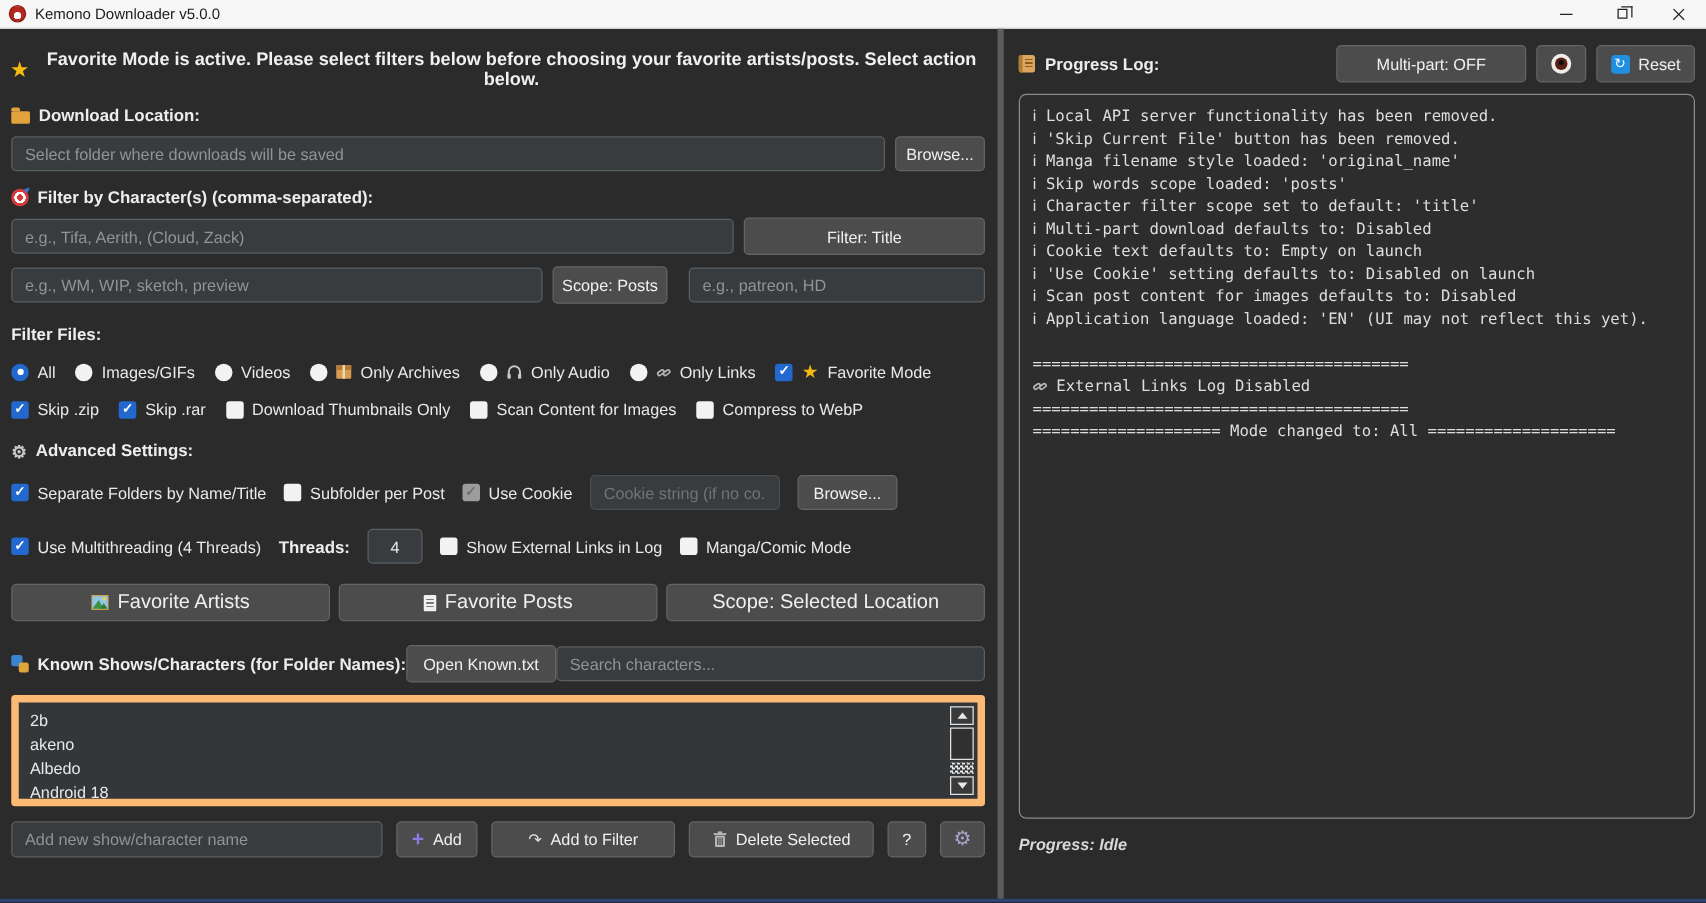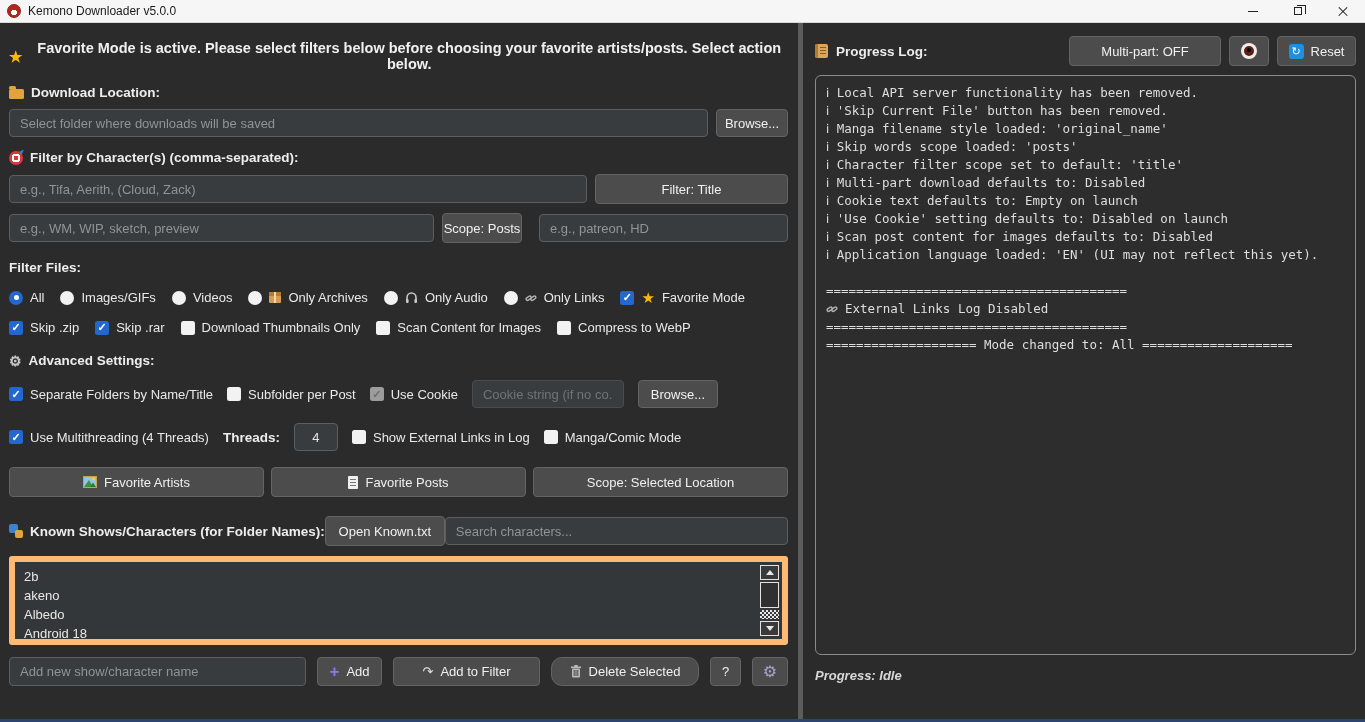--- a/index.html
+++ b/index.html
@@ -92,21 +92,21 @@
     display:flex; align-items:center; justify-content:center; line-height:1; }
   .ic-plus { color:#8a7ae8; font-size:17px; font-weight:bold; line-height:1; }
   .ic-curve { color:#e0e0e0; font-size:13px; line-height:1; }
   .ic-q { font-size:13px; }
 
   
   .notice { margin-top:17px; text-align:center; font-size:14.5px; font-weight:bold; color:#f0f0f0;
     display:flex; justify-content:center; align-items:center; gap:8px; }
   .loc-row { margin-top:9px; gap:8px; }
   .opts-row { margin-top:15px; gap:16px; flex-wrap:nowrap; }
-  .bigbtn { flex:1; height:30px; font-size:13px; }
+  .bigbtn { flex:1; height:30px; font-size:16px; }
   .list-box { margin-top:10px; position:relative; height:89px; background:#343739; border:6px solid #fdba74;
     border-radius:3px; padding:5px 9px; overflow:hidden; }
   .list-item { font-size:13px; color:#e8e8e8; line-height:19px; }
   .vscroll { position:absolute; right:3px; top:3px; bottom:3px; width:19px; display:flex; flex-direction:column; }
   .sb-btn { height:15px; background:#3a3a3a; border:1px solid #e2e2e2; display:flex; align-items:center; justify-content:center; }
   .tri-up { width:0; height:0; border-left:4px solid transparent; border-right:4px solid transparent; border-bottom:5px solid #e8e8e8; }
   .tri-dn { width:0; height:0; border-left:4px solid transparent; border-right:4px solid transparent; border-top:5px solid #e8e8e8; }
   .sb-thumb { height:26px; margin-top:2px; background:#303030; border:1px solid #e2e2e2; }
   .sb-track { flex:1; margin:2px 0; background:repeating-conic-gradient(#e8e8e8 0% 25%, #3a3a3a 0% 50%); background-size:4px 4px; }
 
@@ -164,21 +164,21 @@
         <span class="ic-target"></span>
         <span>Filter by Character(s) (comma-separated):</span>
       </div>
       <div class="row loc-row">
         <input class="inp" style="width: 578px;" placeholder="e.g., Tifa, Aerith, (Cloud, Zack)">
         <button class="btn" style="flex:1; height:30px;">Filter: Title</button>
       </div>
 
       <div class="row loc-row">
         <input class="inp" style="width: 425px;" placeholder="e.g., WM, WIP, sketch, preview">
-        <button class="btn" style="width:80px; height:30px;">Scope: Posts</button>
+        <button class="btn" style="width:92px; height:30px;">Scope: Posts</button>
         <input class="inp" style="flex: 1 1 0%; margin-left: 9px;" placeholder="e.g., patreon, HD">
       </div>
 
       <div class="sec-label" style="margin-top:17px;">
         <span>Filter Files:</span>
       </div>
 
       <div class="row opts-row">
         <label class="opt">
           <span class="rad on"></span>
@@ -334,21 +334,21 @@
       <div class="row" style="margin-top:12px; gap:11px;">
         <input class="inp" style="width: 297px; height: 29px;" placeholder="Add new show/character name">
         <button class="btn" style="width:65px; height:29px;">
           <span class="ic-plus">+</span>
           <span>Add</span>
         </button>
         <button class="btn" style="width:147px; height:29px;">
           <span class="ic-curve">↷</span>
           <span>Add to Filter</span>
         </button>
-        <button class="btn" style="width:148px; height:29px;border-radius:11px;">
+        <button class="btn" style="width:148px; height:29px;">
           <svg width="12" height="13" viewBox="0 0 12 13">
               <rect x="2" y="3.5" width="8" height="9" rx="1" fill="#b9b9b9"></rect>
               <rect x="1" y="1.5" width="10" height="1.6" fill="#b9b9b9"></rect>
               <rect x="4.3" y="0" width="3.4" height="2" fill="#b9b9b9"></rect>
               <g stroke="#4c4c4c" stroke-width="1">
                 <line x1="4.2" y1="5" x2="4.2" y2="11"></line>
                 <line x1="6" y1="5" x2="6" y2="11"></line>
                 <line x1="7.8" y1="5" x2="7.8" y2="11"></line>
               </g>
             </svg>

